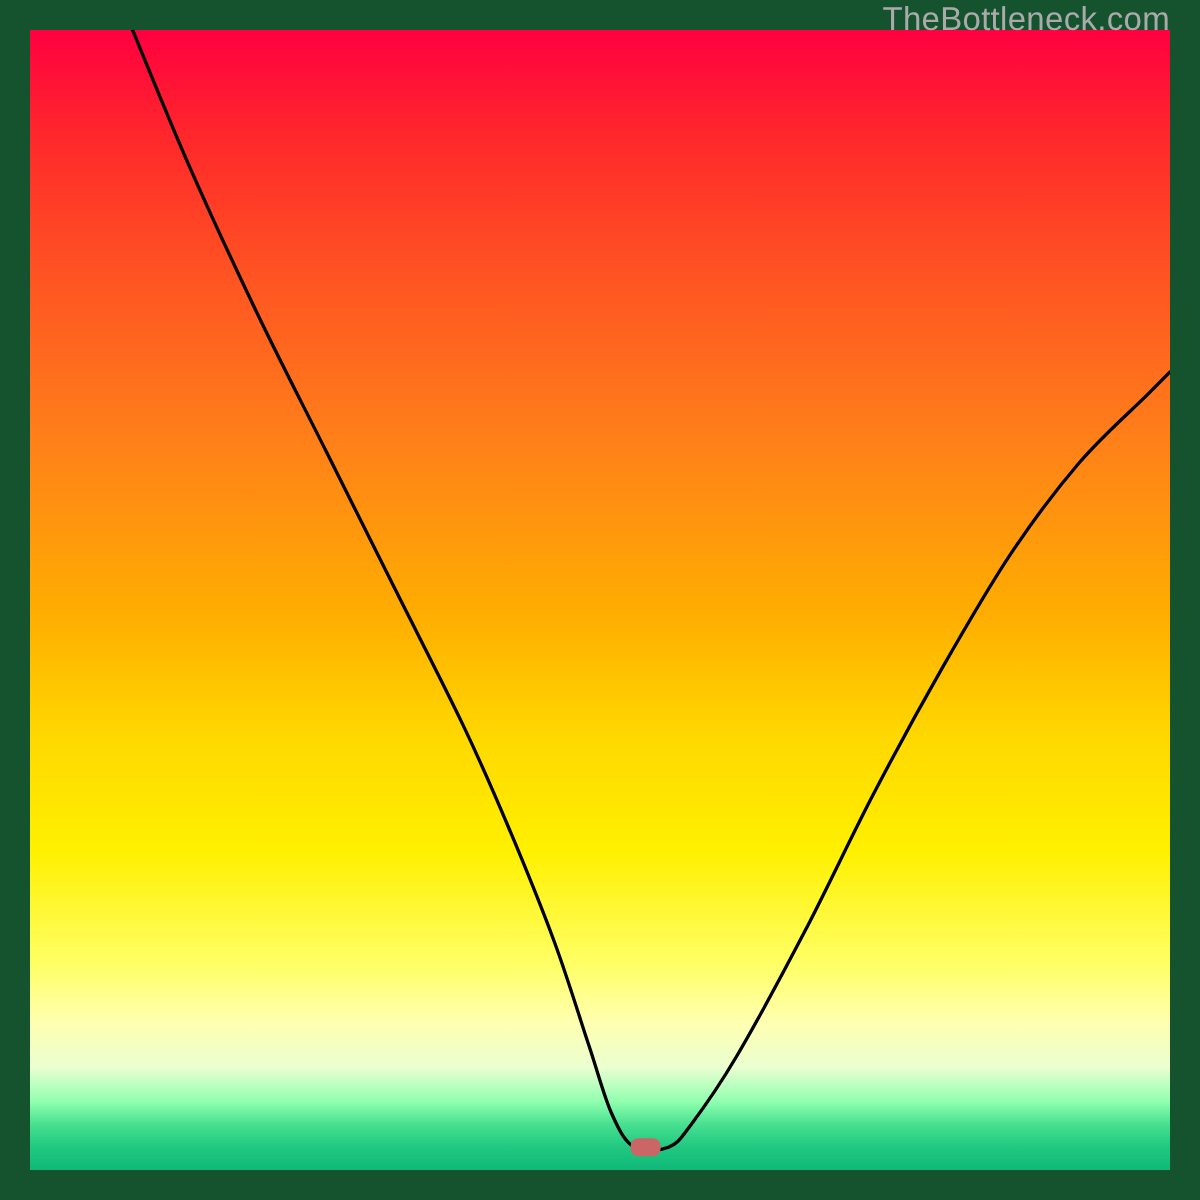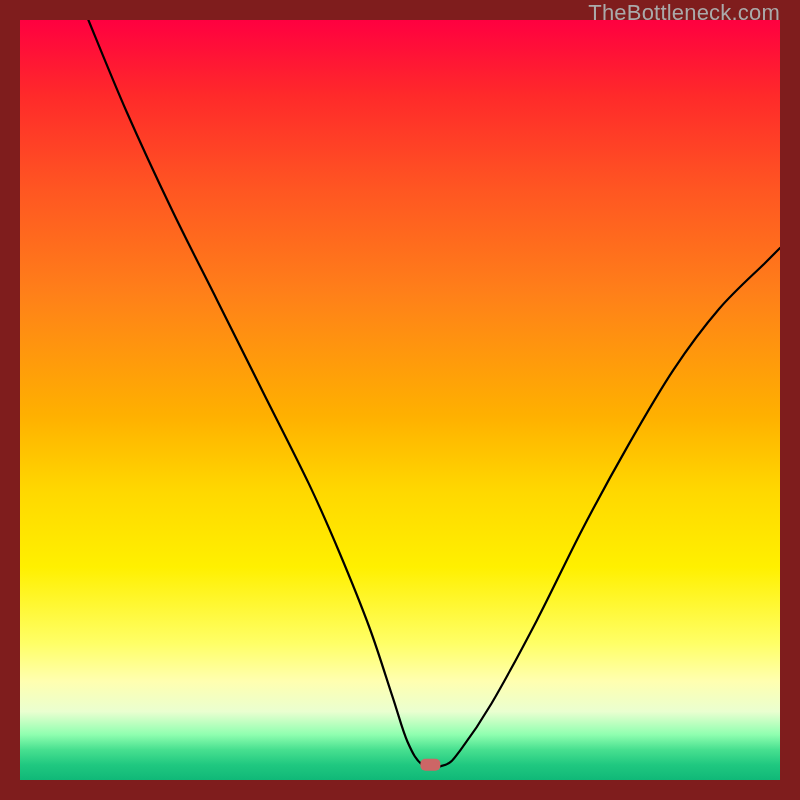--- a/index.html
+++ b/index.html
@@ -8,21 +8,21 @@
     width: 800px;
     height: 800px;
     background: #000;
     font-family: Arial, Helvetica, sans-serif;
     overflow: hidden;
   }
   .frame {
     position: relative;
     width: 800px;
     height: 800px;
-    background: #7f1d1d;
+    background: #14532d;
   }
   .plot-area {
     position: absolute;
     left: 20px;
     top: 20px;
     width: 760px;
     height: 760px;
     background: linear-gradient(to bottom,
       #ff0040 0%,
       #ff2a2a 10%,

